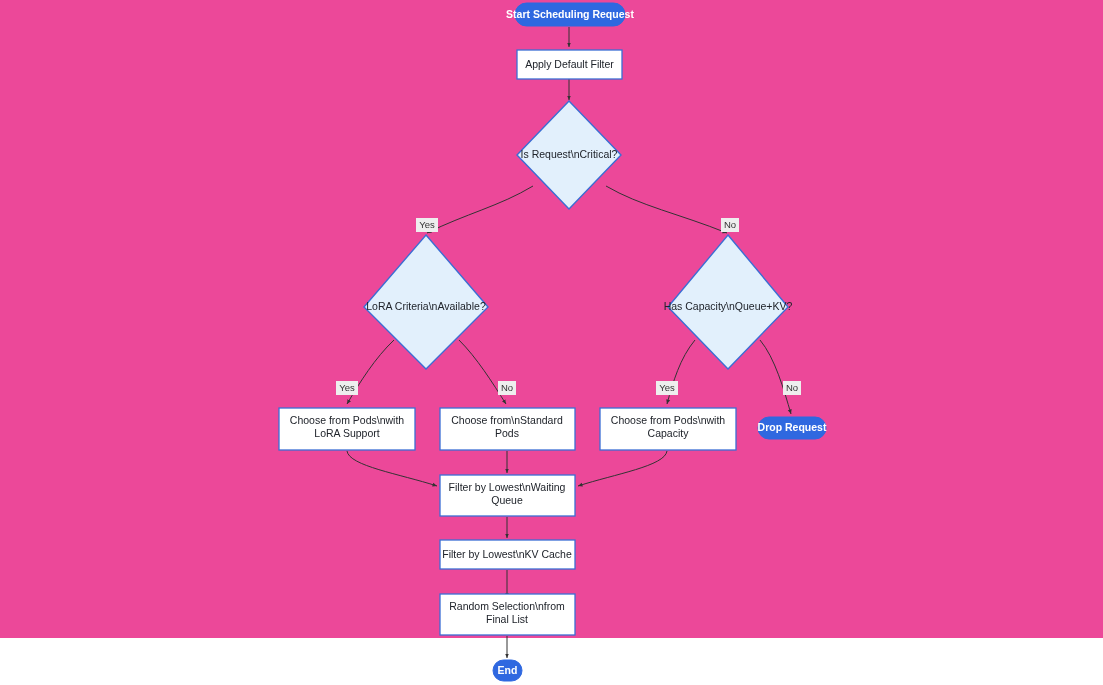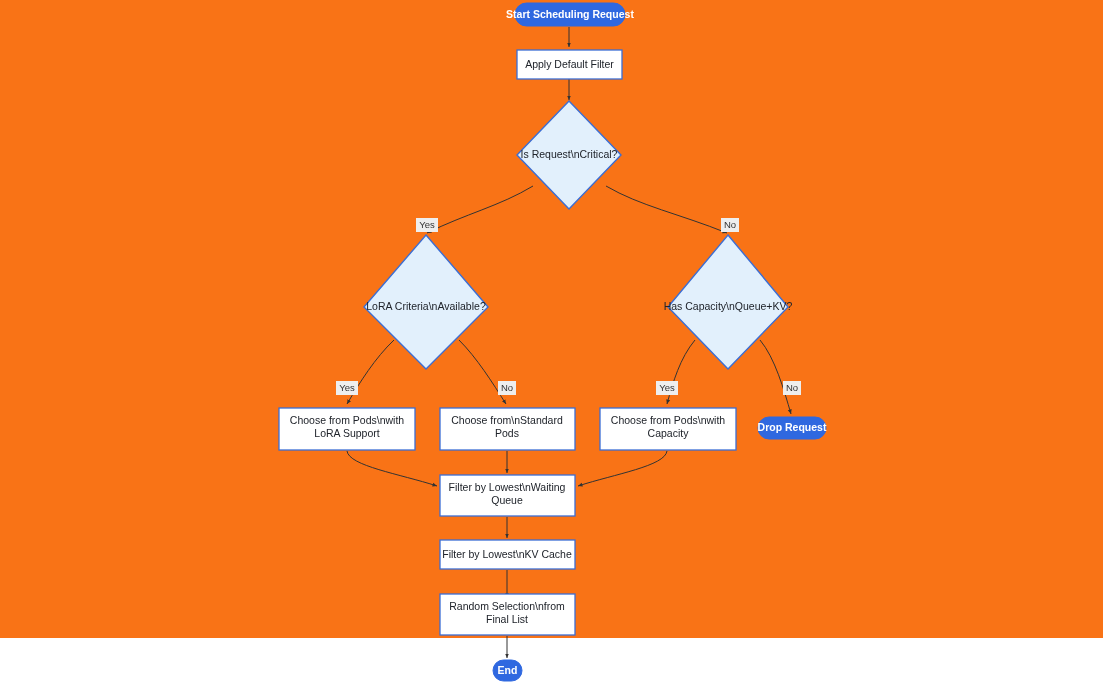--- a/index.html
+++ b/index.html
@@ -10,21 +10,21 @@
   body {
     width: 1103px;
     height: 685px;
     font-family: "Liberation Sans", sans-serif;
     overflow: hidden;
   }
   #flowchart-root {
     position: relative;
     width: 1103px;
     height: 638px;
-    background: #f97316;
+    background: #ec4899;
   }
   svg.fc {
     position: absolute;
     top: 0;
     left: 0;
     width: 1103px;
     height: 685px;
     shape-rendering: geometricPrecision;
   }
   .node-rect {

